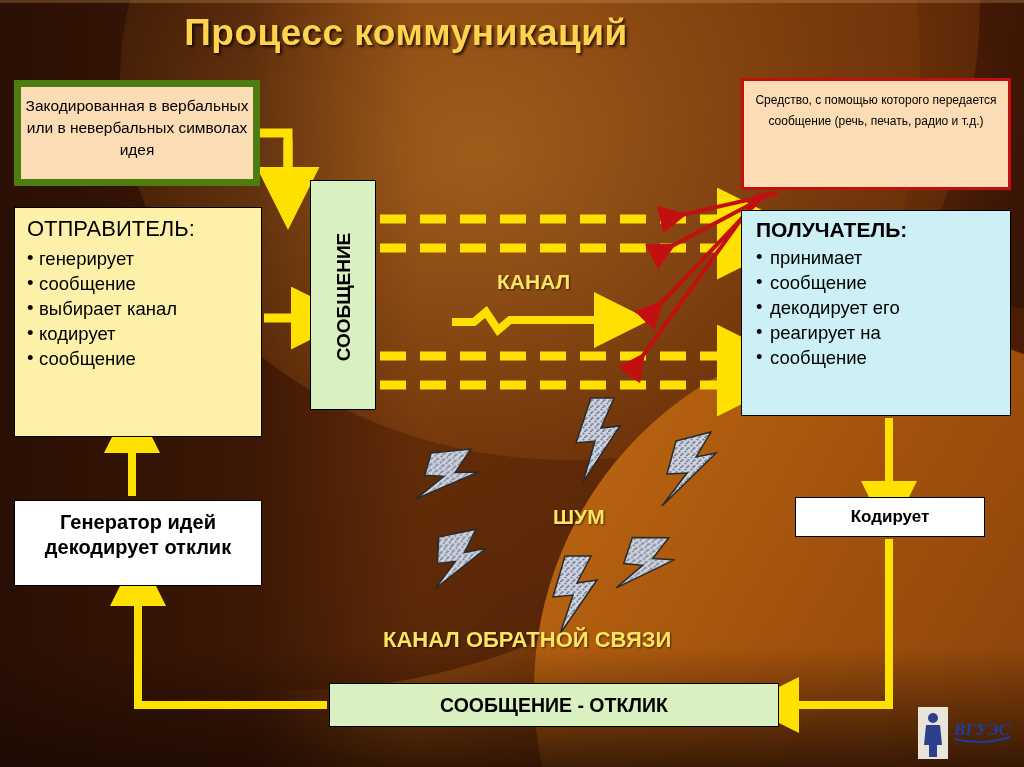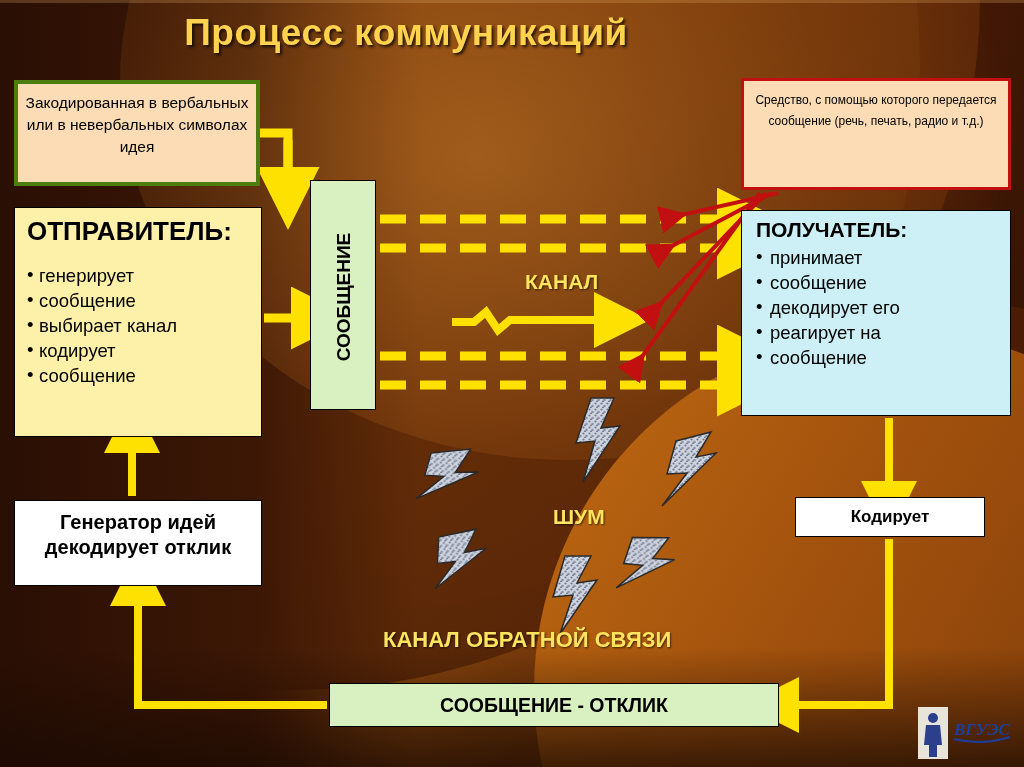--- a/index.html
+++ b/index.html
@@ -60,30 +60,30 @@
     color:#ffd34d;font-size:37px;font-weight:bold;
     text-shadow:2px 2px 3px rgba(0,0,0,.75);
     letter-spacing:.5px;
   }
 
   
   .box{position:absolute;box-sizing:border-box;}
 
   .b-idea{
     left:14px;top:80px;width:246px;height:106px;
-    background:#fbdcb4;border:4px solid #4d7c0f;
+    background:#fbdcb4;border:7px solid #4d7c0f;
     color:#000;font-size:15.5px;line-height:22px;text-align:center;
     padding-top:8px;
   }
   .b-sender{
     left:14px;top:207px;width:248px;height:230px;
     background:#fdf0a8;border:1px solid #000;
     color:#000;padding:8px 10px 0 12px;
   }
-  .b-sender .hdr{font-size:26px;font-weight:bold;margin-bottom:16px;}
+  .b-sender .hdr{font-size:22px;font-weight:normal;margin-bottom:4px;}
   .b-sender ul{margin:0;padding:0;list-style:none;font-size:18.5px;line-height:25px;}
   .b-sender li{position:relative;padding-left:12px;}
   .b-sender li:before{content:"•";position:absolute;left:0;top:-1px;}
   .b-sender .cont{padding-left:12px;}
 
   .b-message{
     left:310px;top:180px;width:66px;height:230px;
     background:#d9f0c0;border:1px solid #000;
   }
   .b-message span{
@@ -122,21 +122,21 @@
     background:#fff;border:1px solid #000;
     color:#000;font-size:17px;font-weight:bold;text-align:center;line-height:38px;
   }
   .b-reply{
     left:329px;top:683px;width:450px;height:44px;
     background:#d9f0c0;border:1px solid #000;
     color:#000;font-size:19.5px;font-weight:bold;text-align:center;line-height:42px;
   }
 
   .lbl{position:absolute;font-weight:bold;color:#ffe45e;text-shadow:1px 1px 2px rgba(0,0,0,.6);}
-  .lbl-kanal{left:497px;top:270px;font-size:21px;margin-left:28px;}
+  .lbl-kanal{left:497px;top:270px;font-size:21px;}
   .lbl-shum{left:553px;top:505px;font-size:21px;}
   .lbl-fb{left:383px;top:627px;font-size:22px;}
 
   svg.overlay{position:absolute;left:0;top:0;width:1024px;height:767px;pointer-events:none;}
 
   .logo{
     position:absolute;right:10px;bottom:6px;width:100px;height:56px;
   }
 </style>
 </head>

